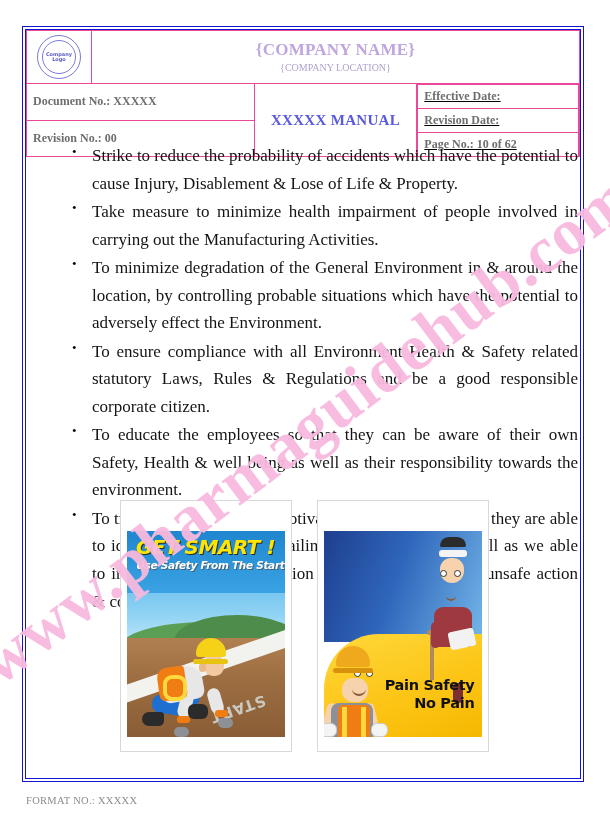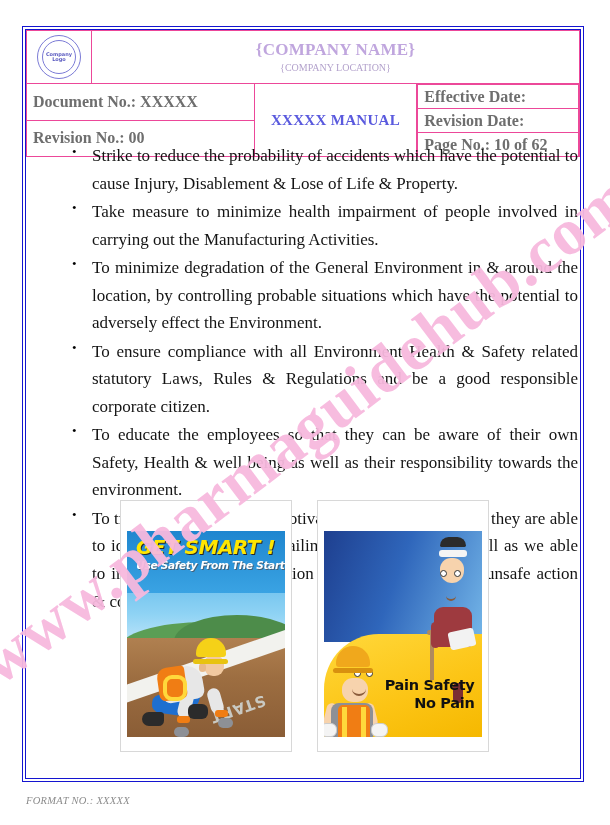--- a/index.html
+++ b/index.html
@@ -119,36 +119,36 @@
   }
   #company-location {
     font-size: 10px;
     color: #b3a2cc;
     line-height: 1.3;
     margin-top: 1px;
   }
   .info-cell {
     height: 23px;
     padding-left: 6px !important;
-    font-size: 16px;
+    font-size: 12px;
     font-weight: bold;
     color: #6e6e6e;
     white-space: nowrap;
     margin-top: 40px;
   }
   #doc-no-cell { width: 188px; }
   #manual-cell {
     width: 178px;
     text-align: center;
     font-size: 15px;
     font-weight: bold;
     color: #5a5ade;
     letter-spacing: 0.3px;
   }
-  #right-col { width: auto; }
+  #right-col { width: auto; text-decoration: underline; }
   .right-sub {
     border-collapse: collapse;
     width: 100%;
     table-layout: fixed;
   }
 
   
   #content {
     position: absolute;
     left: 30px;
@@ -359,21 +359,20 @@
   
   #footer {
     position: absolute;
     left: 26px;
     top: 795px;
     font-size: 10.5px;
     color: #8c8c8c;
     font-family: "Liberation Serif", serif;
     letter-spacing: 0.3px;
     z-index: 2;
-    font-style: italic;
   }
 </style>
 </head>
 <body>
 
 <div id="page-frame"></div>
 <div id="page-frame-inner"></div>
 
 <div id="watermark">www.pharmaguidehub.com</div>
 

